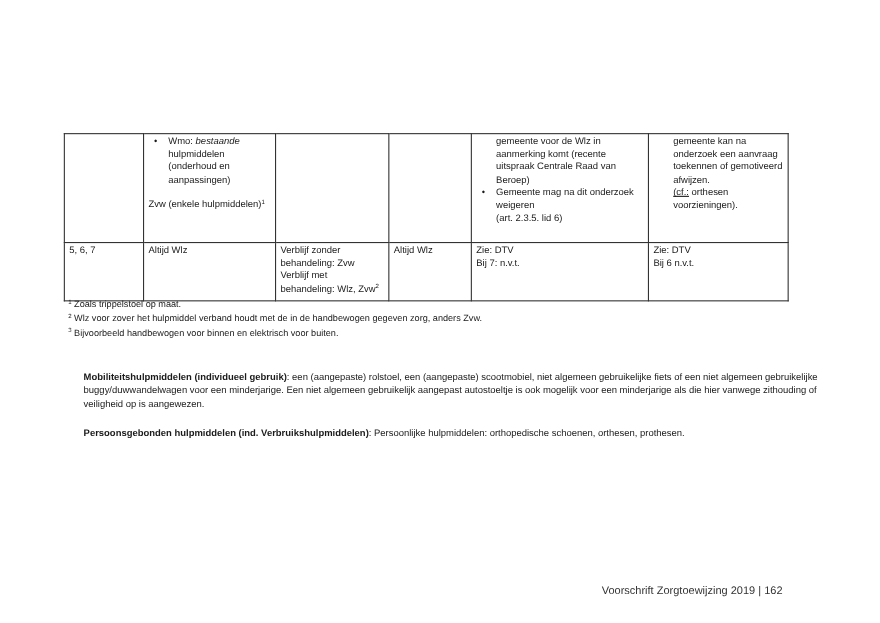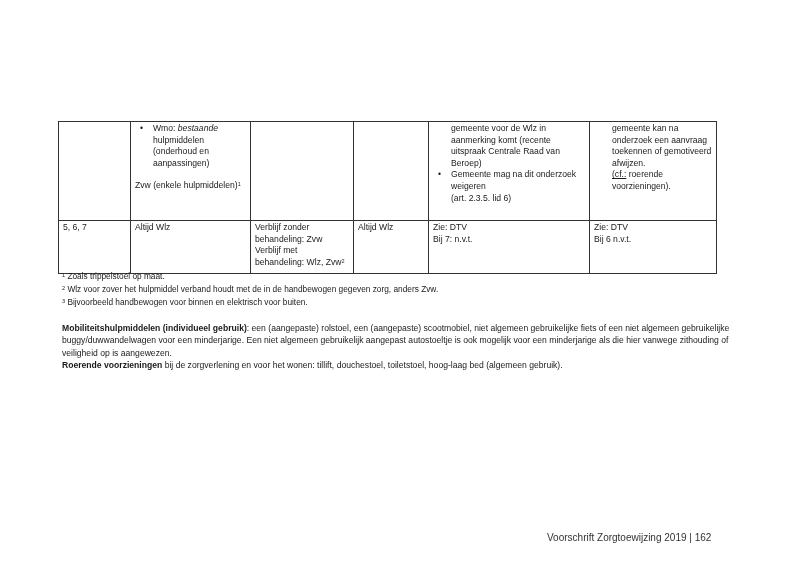--- a/index.html
+++ b/index.html
@@ -16,21 +16,21 @@
   ul.b { margin:0; padding:0 0 0 18px; list-style:none; }
   ul.b li { position:relative; }
   ul.b li::before { content:"•"; position:absolute; left:-13px; top:0; }
   .indent { padding-left:18px; }
   .gap { margin-top:11px; }
   em { font-style:italic; }
   u { }
   .fn { position:absolute; left:52px; font-size:8.3px; line-height:11px; white-space:nowrap; }
   sup { font-size:5.5px; vertical-align:top; position:relative; top:-1px; }
   .defs { position:absolute; left:52px; top:322px; width:700px; font-size:8.6px; line-height:12.4px; }
-  .defs p { margin:0; }
+  .defs p { margin:14px; }
   .defs b { font-weight:bold; }
   .footer { position:absolute; left:537px; top:532px; font-size:10px; color:#333; white-space:nowrap; }
 </style>
 </head>
 <body>
 
 <div class="page">
 
   <table class="zorg">
     <colgroup>
@@ -52,21 +52,21 @@
       </td>
       <td></td>
       <td></td>
       <td>
         <div class="indent">gemeente voor de Wlz in aanmerking komt (recente uitspraak Centrale Raad van Beroep)</div>
         <ul class="b">
           <li><span>Gemeente mag na dit onderzoek weigeren</span><br><span>(art. 2.3.5. lid 6)</span></li>
         </ul>
       </td>
       <td>
-        <div class="indent"><span>gemeente kan na onderzoek een aanvraag toekennen of gemotiveerd afwijzen.</span><br><u>(cf.:</u><span> roerende voorzieningen).</span></div>
+        <div class="indent"><span>gemeente kan na onderzoek een aanvraag toekennen of gemotiveerd afwijzen.</span><br><u>(cf.:</u><span> orthesen voorzieningen).</span></div>
       </td>
     </tr>
     <tr class="r2">
       <td>5, 6, 7</td>
       <td>Altijd Wlz</td>
       <td>
             <div>Verblijf zonder behandeling: Zvw</div>
             <div><span>Verblijf met behandeling: Wlz, Zvw</span><sup>2</sup></div>
           </td>
       <td>Altijd Wlz</td>
@@ -81,21 +81,21 @@
     </tr>
   </tbody>
     </table>
 
   <div class="fn" style="top:271px;"><sup>1</sup> <span>Zoals trippelstoel op maat.</span></div>
   <div class="fn" style="top:284px;"><sup>2</sup> <span>Wlz voor zover het hulpmiddel verband houdt met de in de handbewogen gegeven zorg, anders Zvw.</span></div>
   <div class="fn" style="top:297px;"><sup>3</sup> <span>Bijvoorbeeld handbewogen voor binnen en elektrisch voor buiten.</span></div>
 
   <div class="defs">
     <p><b>Mobiliteitshulpmiddelen (individueel gebruik)</b><span>: een (aangepaste) rolstoel, een (aangepaste) scootmobiel, niet algemeen gebruikelijke fiets of een niet algemeen gebruikelijke buggy/duwwandelwagen voor een minderjarige. Een niet algemeen gebruikelijk aangepast autostoeltje is ook mogelijk voor een minderjarige als die hier vanwege zithouding of veiligheid op is aangewezen.</span></p>
-    <p><b>Roerende voorzieningen</b><span> bij de zorgverlening en voor het wonen: tillift, douchestoel, toiletstoel, hoog-laag bed (algemeen gebruik).</span></p>
+    <p><b>Persoonsgebonden hulpmiddelen (ind. Verbruikshulpmiddelen)</b><span>: Persoonlijke hulpmiddelen: orthopedische schoenen, orthesen, prothesen.</span></p>
   </div>
 
   <div class="footer">
     <span>Voorschrift Zorgtoewijzing 2019</span>
     <span>|</span>
     <span>162</span>
   </div>
 </div>
 
 </body></html>

